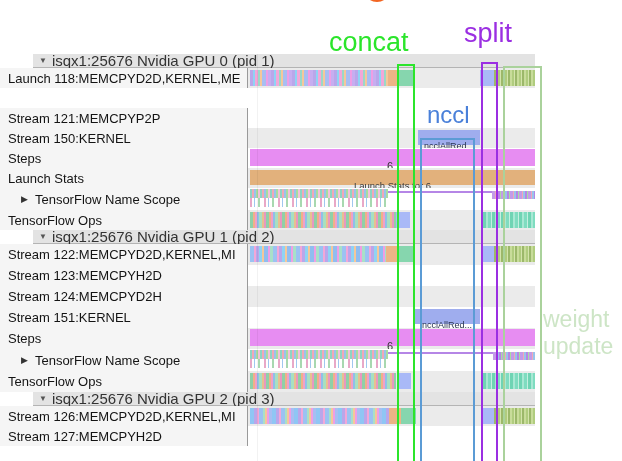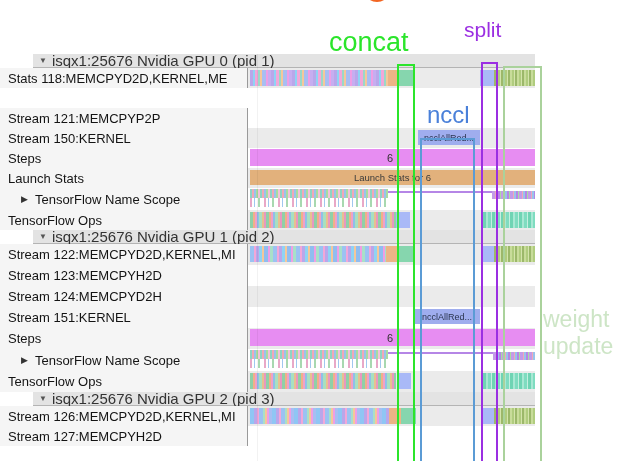--- a/index.html
+++ b/index.html
@@ -37,35 +37,35 @@
   .seg.teal{background:repeating-linear-gradient(90deg,#6fd4b4 0 3px,#a8e8d4 3px 5px,#7fdcc0 5px 8px,#c4f0e0 8px 9px);}
   .seg.flame{top:1px;height:18px;background-image:
       repeating-linear-gradient(90deg,#8fd4c4 0 2px,#f0a8b8 2px 4px,#98c4ec 4px 6px,#a8dca0 6px 8px,#f2c2d8 8px 10px),
       repeating-linear-gradient(90deg,#e8a8c8 0 2px,rgba(0,0,0,0) 2px 4px,#a0c8f0 4px 5px,rgba(0,0,0,0) 5px 8px,#a8d8b0 8px 10px,rgba(0,0,0,0) 10px 14px);
       background-size:100% 9px,100% 9px;background-position:0 0,0 9px;background-repeat:no-repeat,no-repeat;}
   .seg.hline{top:3px;height:2px;background:#b586e6;}
   .seg.chunk{top:3px;height:8px;background:repeating-linear-gradient(90deg,#c39be8 0 3px,#f0a8b8 3px 4px,#98c4ec 4px 6px,#b586e6 6px 8px,#a8dca0 8px 9px);}
   .seg.bar-steps{top:1px;height:17px;background:var(--steps_magenta);}
   .seg.bar-launch{top:2px;height:15px;background:var(--launch_tan);}
   .seg.bar-ncclbar{top:2px;height:15px;background:var(--nccl_bar);}
-  .seg-label{position:absolute;top:0;width:100%;height:100%;display:flex;align-items:center;
+  .seg-label{position:absolute;top:8px;width:100%;height:100%;display:flex;align-items:center;
              justify-content:center;font-size:9.5px;color:#3a3a3a;white-space:nowrap;}
   .seg.bar-ncclbar .seg-label{font-size:9px;color:#2a3550;}
   .seg.bar-steps .seg-label{font-size:11px;color:#333;}
 
   
   .gridline{position:absolute;left:257px;top:54px;width:1px;height:407px;background:rgba(0,0,0,0.05);z-index:3;}
   .obox{position:absolute;box-sizing:border-box;z-index:5;background:transparent;}
   #box-concat{left:397px;top:64px;width:18px;height:405px;border:2px solid var(--concat_green);}
   #box-split{left:481px;top:62px;width:17px;height:407px;border:2px solid var(--split_purple);}
   #box-nccl{left:420px;top:138px;width:55px;height:331px;border:2px solid var(--nccl_box_blue);}
   #box-weight{left:503px;top:66px;width:39px;height:403px;border:2px solid var(--weight_box_green);}
   .ann{position:absolute;z-index:6;white-space:nowrap;}
   #ann-concat{left:329px;top:27px;font-size:27px;color:var(--concat_green);}
-  #ann-split{left:464px;top:18px;font-size:21px;color:var(--split_purple);}
+  #ann-split{left:464px;top:18px;font-size:27px;color:var(--split_purple);}
   #ann-nccl{left:427px;top:101px;font-size:24px;color:var(--nccl_blue);}
   #ann-weight{left:543px;top:306px;font-size:23px;line-height:27px;color:var(--weight_green);}
   #orange-frag{position:absolute;left:367px;top:-11px;width:20px;height:13px;z-index:6;
                border:3px solid var(--orange_frag);border-radius:50%;box-sizing:border-box;}
 </style>
 </head>
 <body>
 
 <div id="screen">
   <div id="orange-frag"></div>
@@ -78,21 +78,21 @@
         </div>
       </div>
       <div class="trow" style="height: 20px;">
         <div class="track shade"></div>
         <div class="seg dense-a" style="left: 250px; width: 138px;"></div>
         <div class="seg solid-orange" style="left: 388px; width: 11px;"></div>
         <div class="seg solid-mint" style="left: 399px; width: 16px;"></div>
         <div class="seg solid-blue" style="left: 480px; width: 14px;"></div>
         <div class="seg olive" style="left: 494px; width: 41px;"></div>
         <div class="label-cell">
-          <div class="lbl">Stats 118:MEMCPYD2D,KERNEL,ME</div>
+          <div class="lbl">Launch 118:MEMCPYD2D,KERNEL,ME</div>
         </div>
       </div>
       <div class="trow" style="height: 20px;">
         <div class="track"></div>
       </div>
       <div class="trow" style="height: 20px;">
         <div class="track"></div>
         <div class="label-cell">
           <div class="lbl">Stream 121:MEMCPYP2P</div>
         </div>

